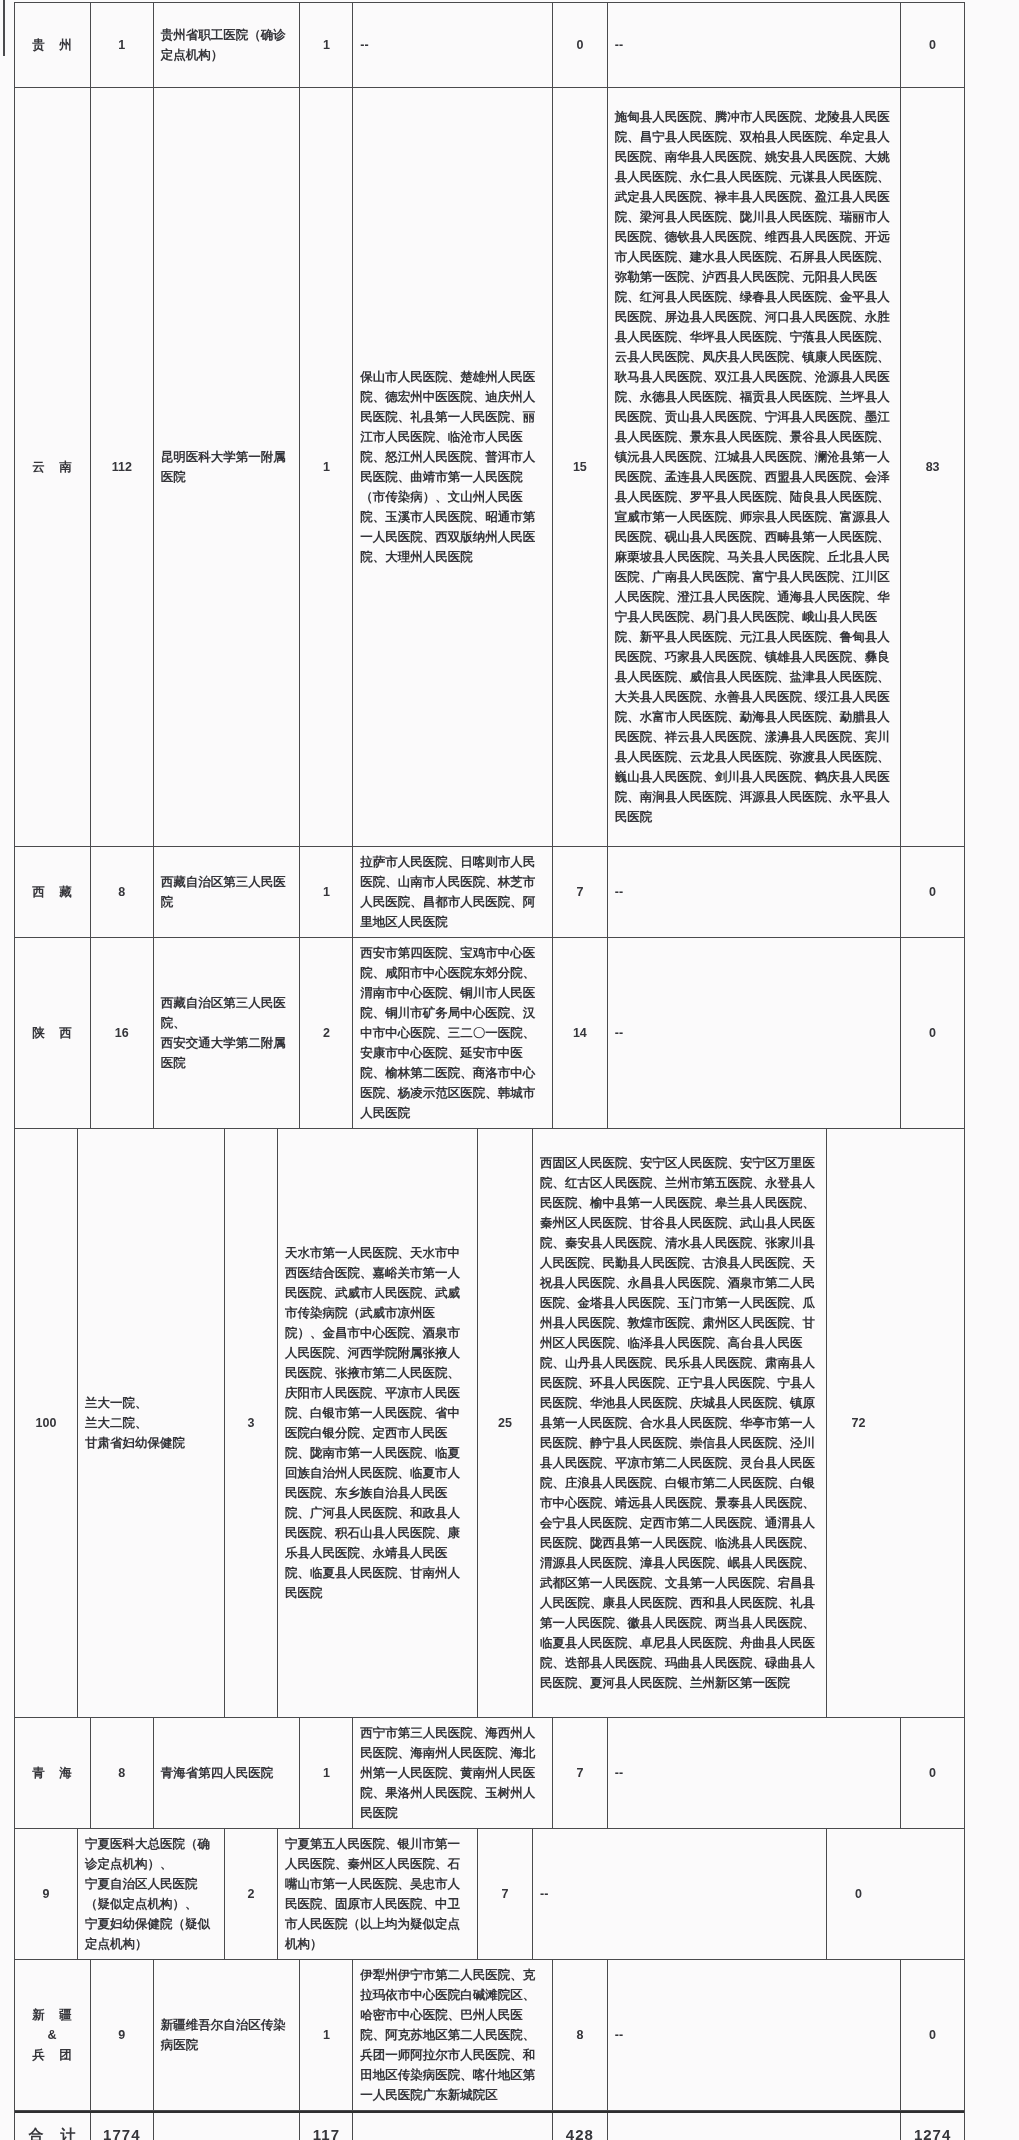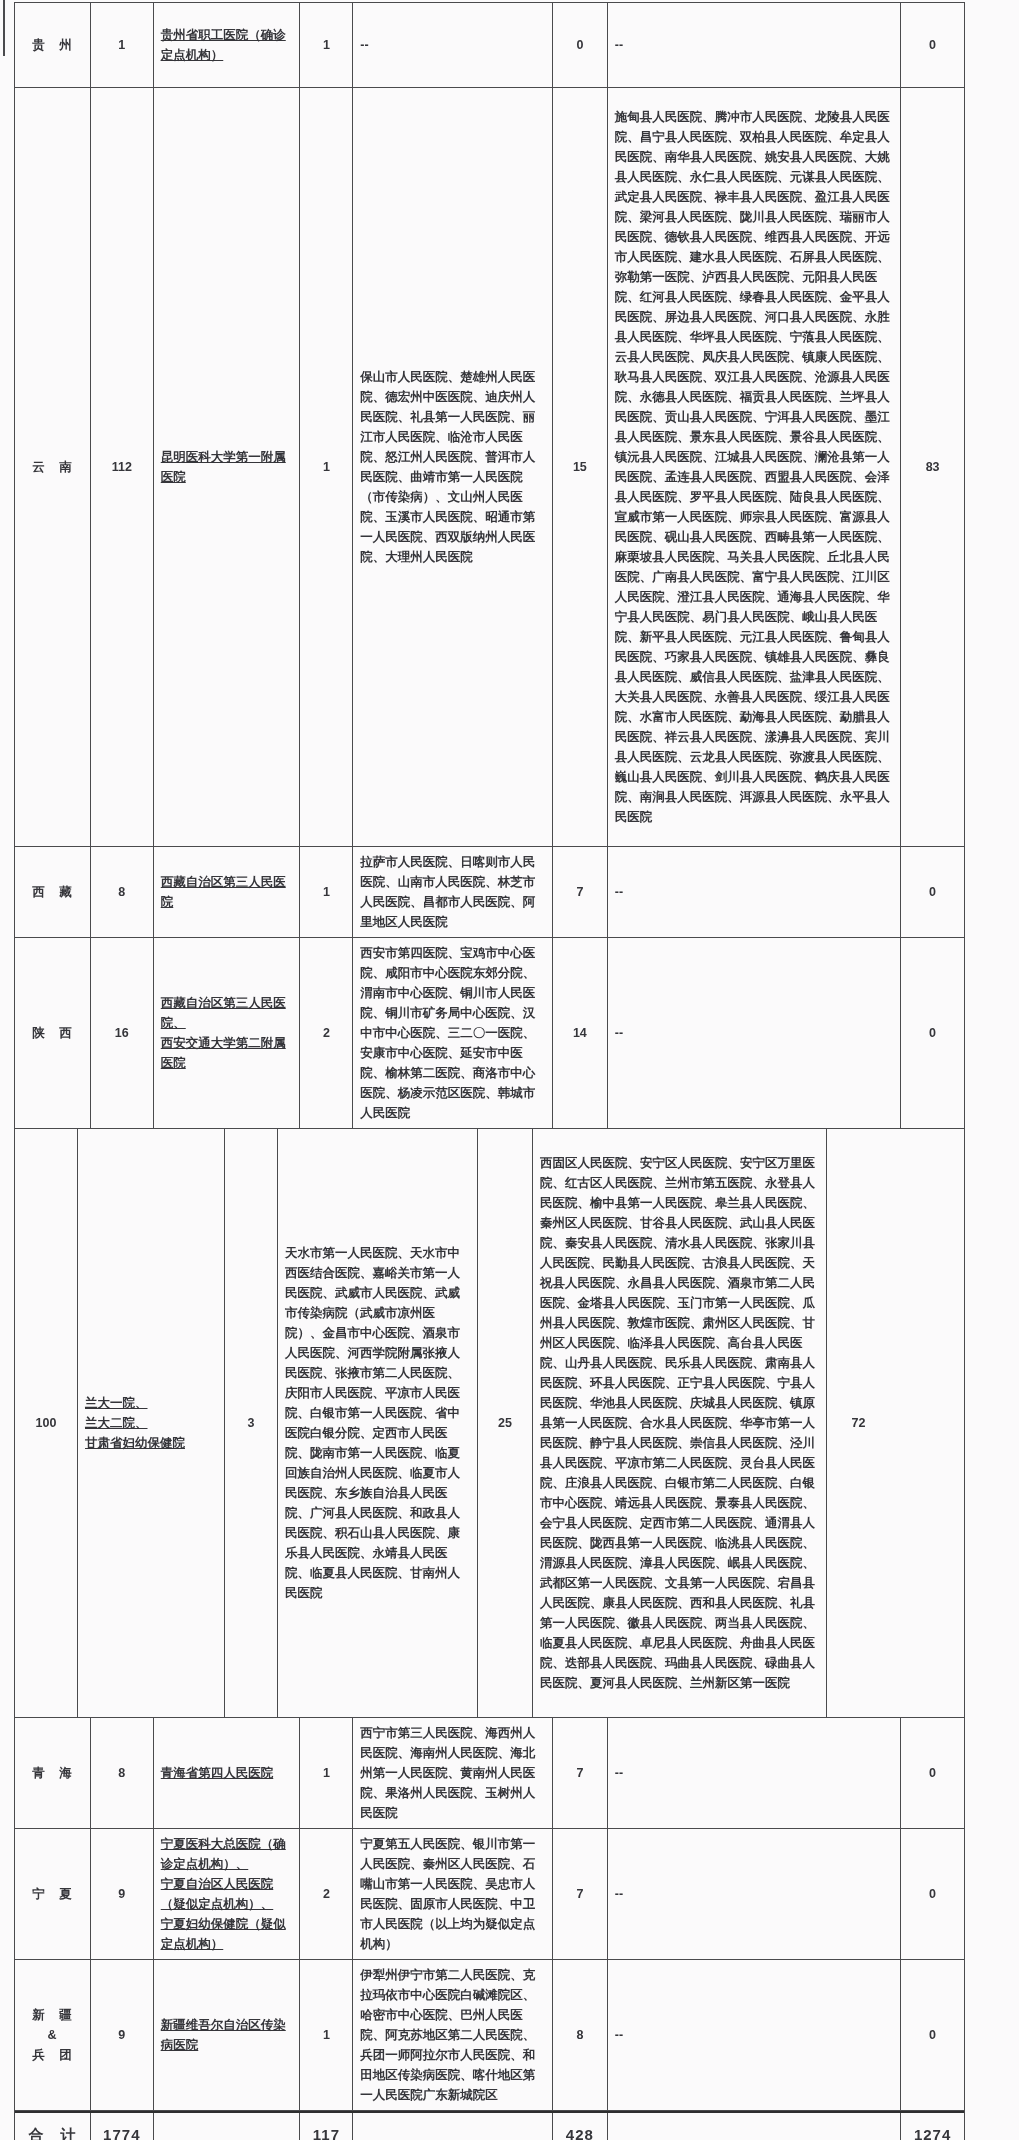--- a/index.html
+++ b/index.html
@@ -26,21 +26,21 @@
   }
   .cell:last-child{border-right:none;}
   .c0{width:76px;justify-content:center;text-align:center;white-space:pre-line;letter-spacing:1px;}
   .c1{width:63px;justify-content:center;text-align:center;}
   .c2{width:147px;}
   .c3{width:53px;justify-content:center;text-align:center;}
   .c4{width:200px;}
   .c5{width:55px;justify-content:center;text-align:center;}
   .c6{width:294px;}
   .c7{width:63px;justify-content:center;text-align:center;}
-  .pre{white-space:pre-line;text-decoration:underline;}
+  .pre{white-space:pre-line;}
   .row.total{border-top:2px solid #2e2e30;border-bottom:2.5px solid #2e2e30;}
   .row.total .cell{font-size:15px;letter-spacing:1px;}
 </style>
 </head>
 <body>
 
 <div id="artifact"></div>
 
 <div class="tbl" id="tbl">
     <div class="row" style="min-height: 84px;">
@@ -171,21 +171,20 @@
         <span>7</span>
       </div>
       <div class="cell c6">
         <span>--</span>
       </div>
       <div class="cell c7">
         <span>0</span>
       </div>
     </div>
     <div class="row" style="min-height: 126px;">
-      <div class="cell c0"><span>宁　夏</span></div>
       <div class="cell c1">
         <span>9</span>
       </div>
       <div class="cell c2 pre"><span>宁夏医科大总医院（确诊定点机构）、
 宁夏自治区人民医院（疑似定点机构）、
 宁夏妇幼保健院（疑似定点机构）</span></div>
       <div class="cell c3">
         <span>2</span>
       </div>
       <div class="cell c4">

